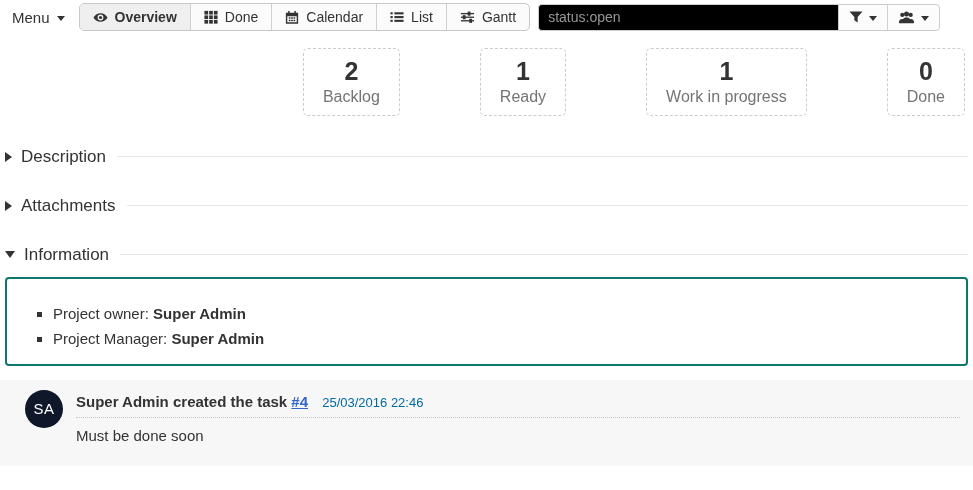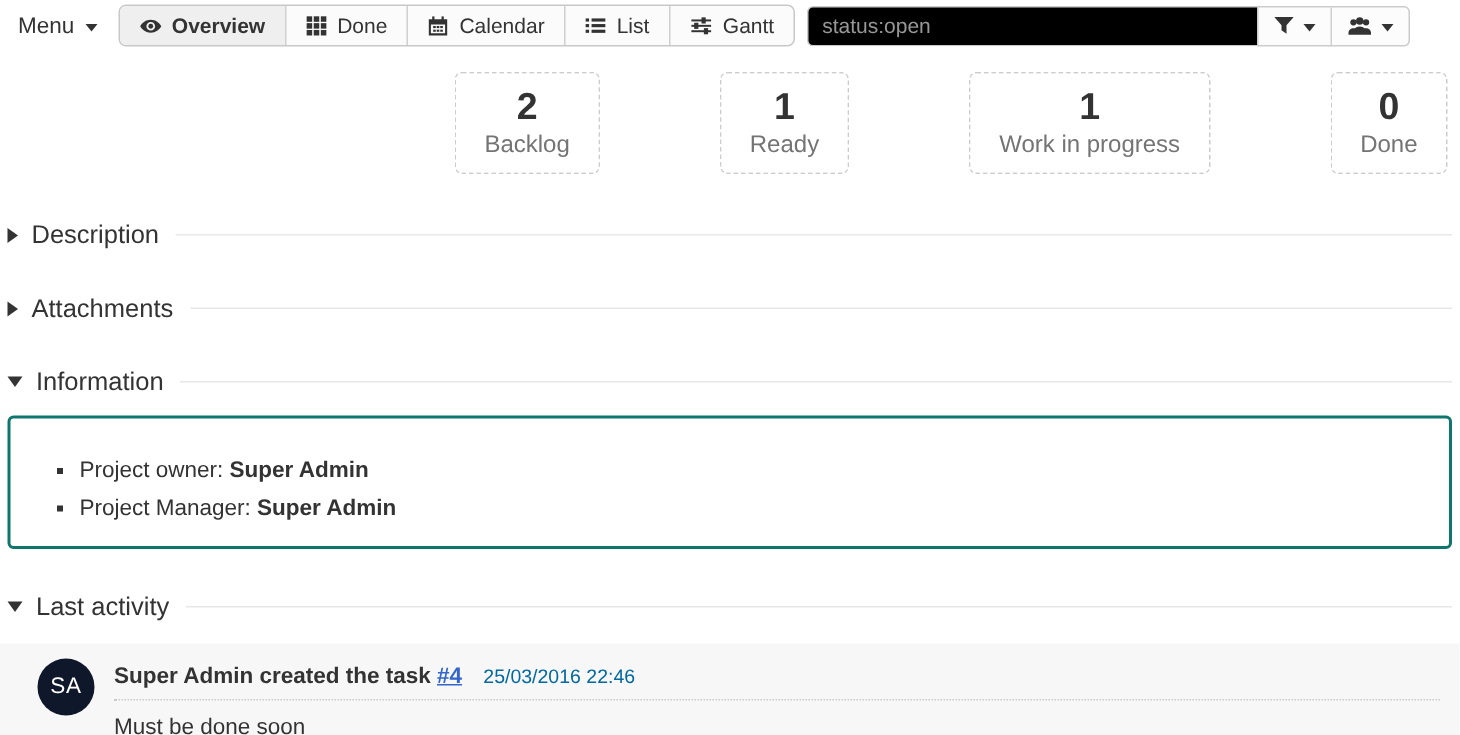--- a/index.html
+++ b/index.html
@@ -188,25 +188,20 @@
     <span class="rule"></span>
   </div>
 
   <div class="panel">
     <ul>
       <li><span>Project owner:</span> <strong>Super Admin</strong></li>
       <li><span>Project Manager:</span> <strong>Super Admin</strong></li>
     </ul>
   </div>
 
-  <div class="section-head">
-    <span class="tri-down"></span>
-    <span class="section-title">Last activity</span>
-    <span class="rule"></span>
-  </div>
 
   <div class="activity">
     <div class="avatar" style="background: #0f172a;">SA</div>
     <div class="act-content">
       <div class="act-title">
         <span>Super Admin created the task</span>
         <a href="#">#4</a>
         <span class="act-time">25/03/2016 22:46</span>
       </div>
       <div class="act-body">Must be done soon</div>

